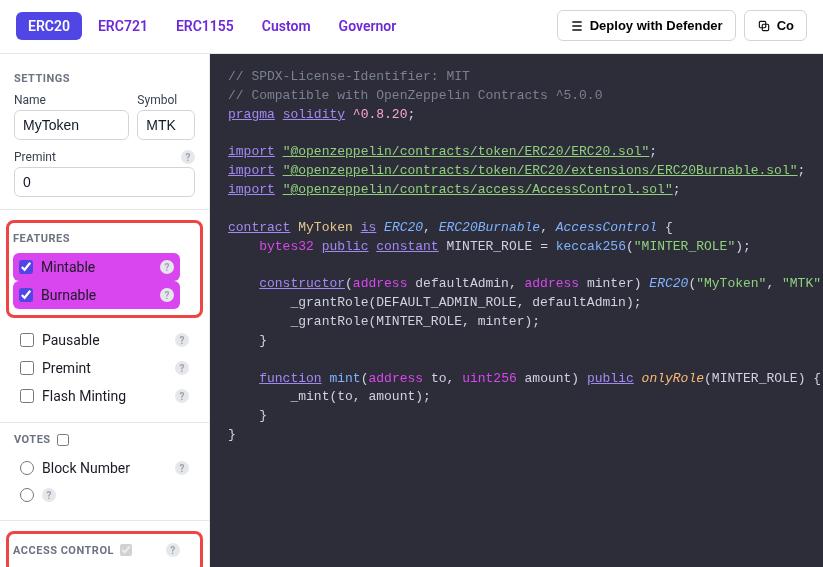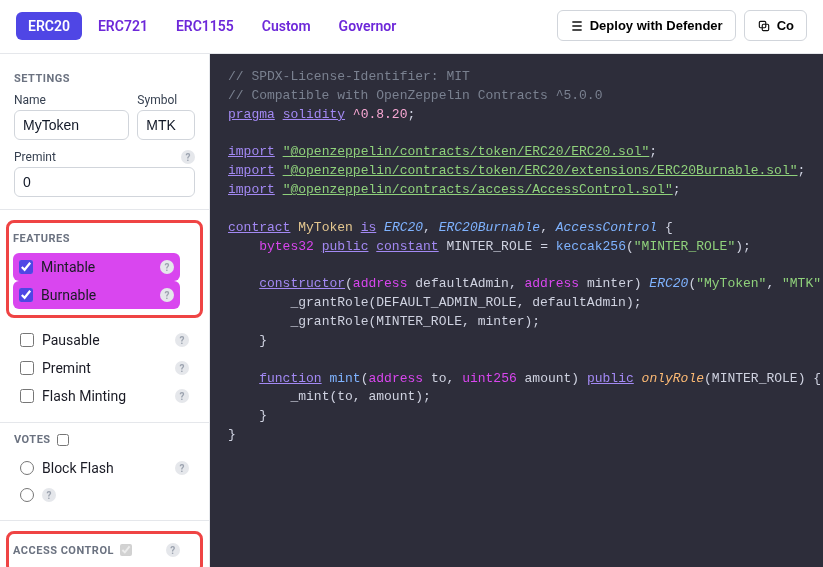--- a/index.html
+++ b/index.html
@@ -122,21 +122,21 @@
     </label>
 
     <div class="divider"></div>
 
     <div class="section-title">
       <span>VOTES</span>
       <input type="checkbox" class="section-check" style="">
     </div>
     <label class="opt-row">
       <input type="radio" name="votes" style="">
-      <span class="label">Block Flash</span>
+      <span class="label">Block Number</span>
       <span class="help">?</span>
     </label>
     <label class="opt-row">
       <input type="radio" name="votes" style="">
       <span class="help">?</span>
     </label>
 
     <div class="divider"></div>
 
     <div class="highlight-box">

